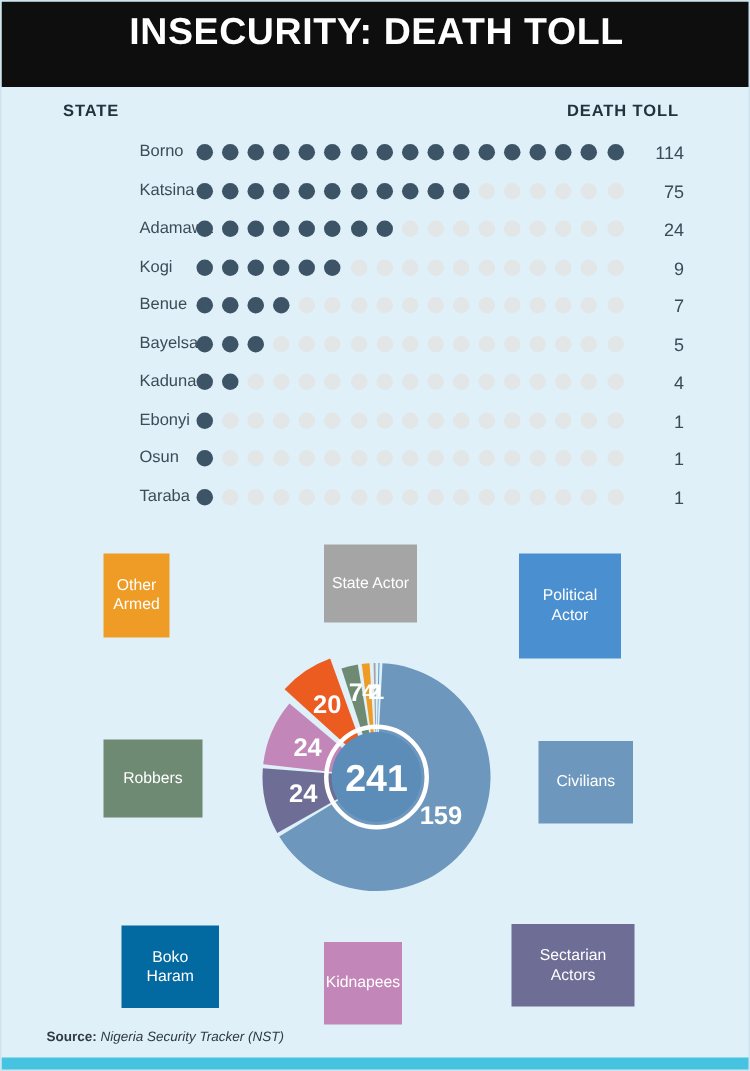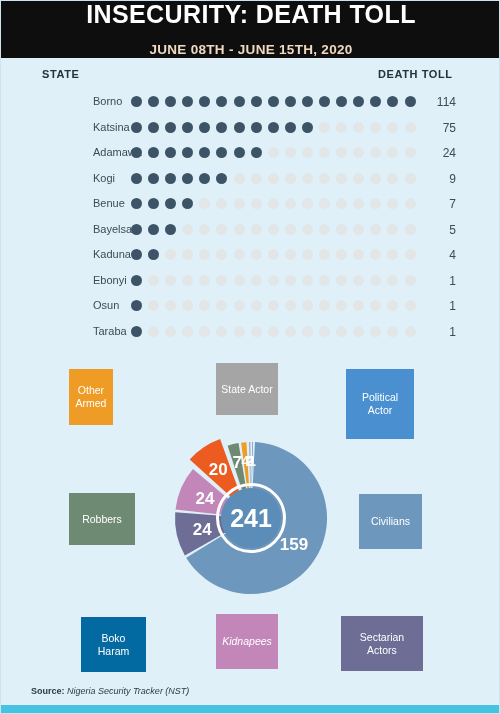--- a/index.html
+++ b/index.html
@@ -63,21 +63,20 @@
   #source b{font-style:normal;}
   #bottom-bar{position:absolute;left:0;top:704px;width:500px;height:10px;background:#45c3e0;}
 </style>
 </head>
 <body>
 
 <div id="infographic">
 
   <div class="header">
     <div class="header-title">INSECURITY: DEATH TOLL</div>
-    <div class="header-sub">JUNE 08TH - JUNE 15TH, 2020</div>
   </div>
 
   <div class="col-head" id="state-head">STATE</div>
   <div class="col-head" id="toll-head">DEATH TOLL</div>
 
   <div id="dot-table">
       <div class="dot-row">
         <div class="state-name">Borno</div>
         <div class="dots">
           <span class="dot on"></span>
@@ -347,21 +346,21 @@
       </div>
       <div class="lbl-box" style="left: 68px; top: 492px; width: 66px; height: 52px; background: rgb(111, 138, 114);">
         <span>Robbers</span>
       </div>
       <div class="lbl-box" style="left: 358px; top: 493px; width: 63px; height: 55px; background: rgb(109, 151, 189);">
         <span>Civilians</span>
       </div>
       <div class="lbl-box" style="left: 80px; top: 616px; width: 65px; height: 55px; background: #0369a1;">
         <span>Boko Haram</span>
       </div>
-      <div class="lbl-box" style="left: 215px; top: 613px; width: 62px; height: 55px; background: rgb(194, 134, 185); font-style: italic;">
+      <div class="lbl-box" style="left: 215px; top: 627px; width: 52px; height: 55px; background: rgb(194, 134, 185);">
         <span>Kidnapees</span>
       </div>
       <div class="lbl-box" style="left: 340px; top: 615px; width: 82px; height: 55px; background: rgb(109, 109, 150);">
         <span>Sectarian Actors</span>
       </div>
     </div>
 
   <div id="source">
     <b>Source:</b><span> Nigeria Security Tracker (NST)</span>
   </div>

